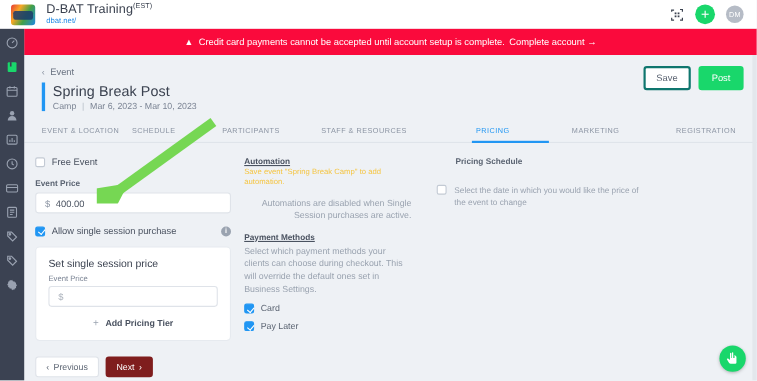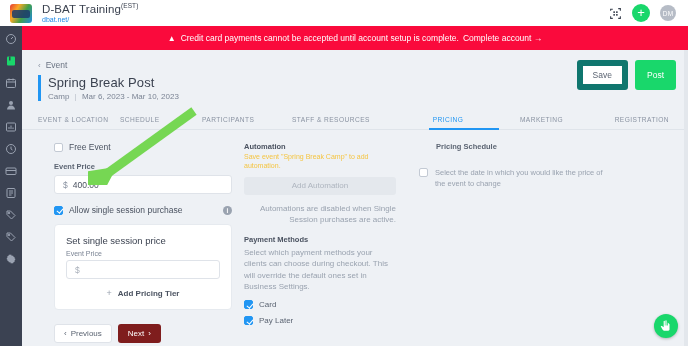--- a/index.html
+++ b/index.html
@@ -67,21 +67,21 @@
   .crumb { display:flex; align-items:center; gap:5px; margin:10px 0 0 16px; font-size:8.5px; color:#6a7382; cursor:pointer;}
   .crumb .chev { font-size:8px; color:#8a93a2; }
 
   .title-block { margin:5px 0 0 16px; border-left:3px solid #2196f3; padding-left:7px; }
   .evt-title { font-size:13px; color:#3b4250; letter-spacing:.1px; }
   .evt-meta { font-size:8px; color:#7b8494; margin-top:2px; }
   .evt-meta .sep { margin:0 3px; color:#b9c0ca; }
 
   .actions { position:absolute; right:12px; top:10px; display:flex; gap:7px; }
   .btn-save {
-    background:#fff; border:6px solid #0f766e; color:#5b6472; font-size:8.5px;
+    background:#fff; border:2px solid #0f766e; color:#5b6472; font-size:8.5px;
     border-radius:3px; padding:4px 10px; cursor:pointer;
   }
   .btn-post {
     background:#19d76b; border:none; color:#fff; font-size:8.5px;
     border-radius:3px; padding:5px 12px; cursor:pointer;
   }
 
   
   .tabs {
     margin-top:9px; height:20px; display:flex; align-items:center;
@@ -90,21 +90,21 @@
   .tab {
     font-size:6.6px; color:#8a93a2; letter-spacing:.45px; cursor:pointer;
     text-align:left; white-space:nowrap;
   }
   .tab.active { color:#2196f3; }
   .tab-underline {
     position:absolute; bottom:-1px; height:2px; background:#2196f3;
   }
 
   
-  .cols { display:flex; padding:12px 14px 0 32px; gap:12px; }
+  .cols { display:flex; padding:12px 14px 0 10px; gap:12px; }
   .col-a { width:178px; }
   .col-b { width:152px; }
   .col-c { width:200px; }
 
   .chk-row { display:flex; align-items:center; gap:6px; }
   .box {
     width:9px; height:9px; border:1px solid #c3cad4; border-radius:2px;
     background:#fff; flex:0 0 auto;
   }
   .box.on { background:#2196f3; border-color:#2196f3; position:relative; }
@@ -142,21 +142,21 @@
   .navbtns { margin-top:14px; display:flex; gap:6px; }
   .btn-prev {
     background:#fff; border:1px solid #dfe3e9; color:#5b6472; font-size:8px;
     border-radius:3px; padding:4px 9px; display:flex; align-items:center; gap:4px; cursor:pointer;
   }
   .btn-next {
     background:#7f1d1d; border:none; color:#fff; font-size:8px;
     border-radius:3px; padding:5px 10px; display:flex; align-items:center; gap:4px; cursor:pointer;
   }
 
-  .sec-title { font-size:7.5px; color:#4a5260; font-weight:bold; }
+  .sec-title { font-size:7.5px; color:#4a5260; font-weight:bold;text-decoration:underline; }
   .sec-warn { font-size:7px; color:#f5c542; line-height:1.25; margin-top:2px; }
   .btn-disabled {
     margin-top:6px; width:100%; height:18px; background:#e4e8ed; border-radius:3px;
     color:#aeb5bf; font-size:8px; display:flex; align-items:center; justify-content:center;
   }
   .para { font-size:8px; color:#9aa3b0; line-height:1.45; margin-top:8px;text-align:right; }
   .para2 { font-size:8px; color:#9aa3b0; line-height:1.45; margin-top:3px; }
   .pm-row { display:flex; align-items:center; gap:6px; margin-top:7px; }
   .pm-label { font-size:8px; color:#5b6472; }
 
@@ -351,21 +351,20 @@
           <button class="btn-next">
             <span>Next</span>
             <span>›</span>
           </button>
         </div>
       </div>
 
       <div class="col-b">
         <div class="sec-title">Automation</div>
         <div class="sec-warn">Save event "Spring Break Camp" to add automation.</div>
-        <div class="btn-disabled">Add Automation</div>
         <div class="para">Automations are disabled when Single Session purchases are active.</div>
 
         <div class="sec-title" style="margin-top:9px;">Payment Methods</div>
         <div class="para2">Select which payment methods your clients can choose during checkout. This will override the default ones set in Business Settings.</div>
 
         <div class="pm-row">
           <span class="box on"></span>
           <span class="pm-label">Card</span>
         </div>
         <div class="pm-row">

